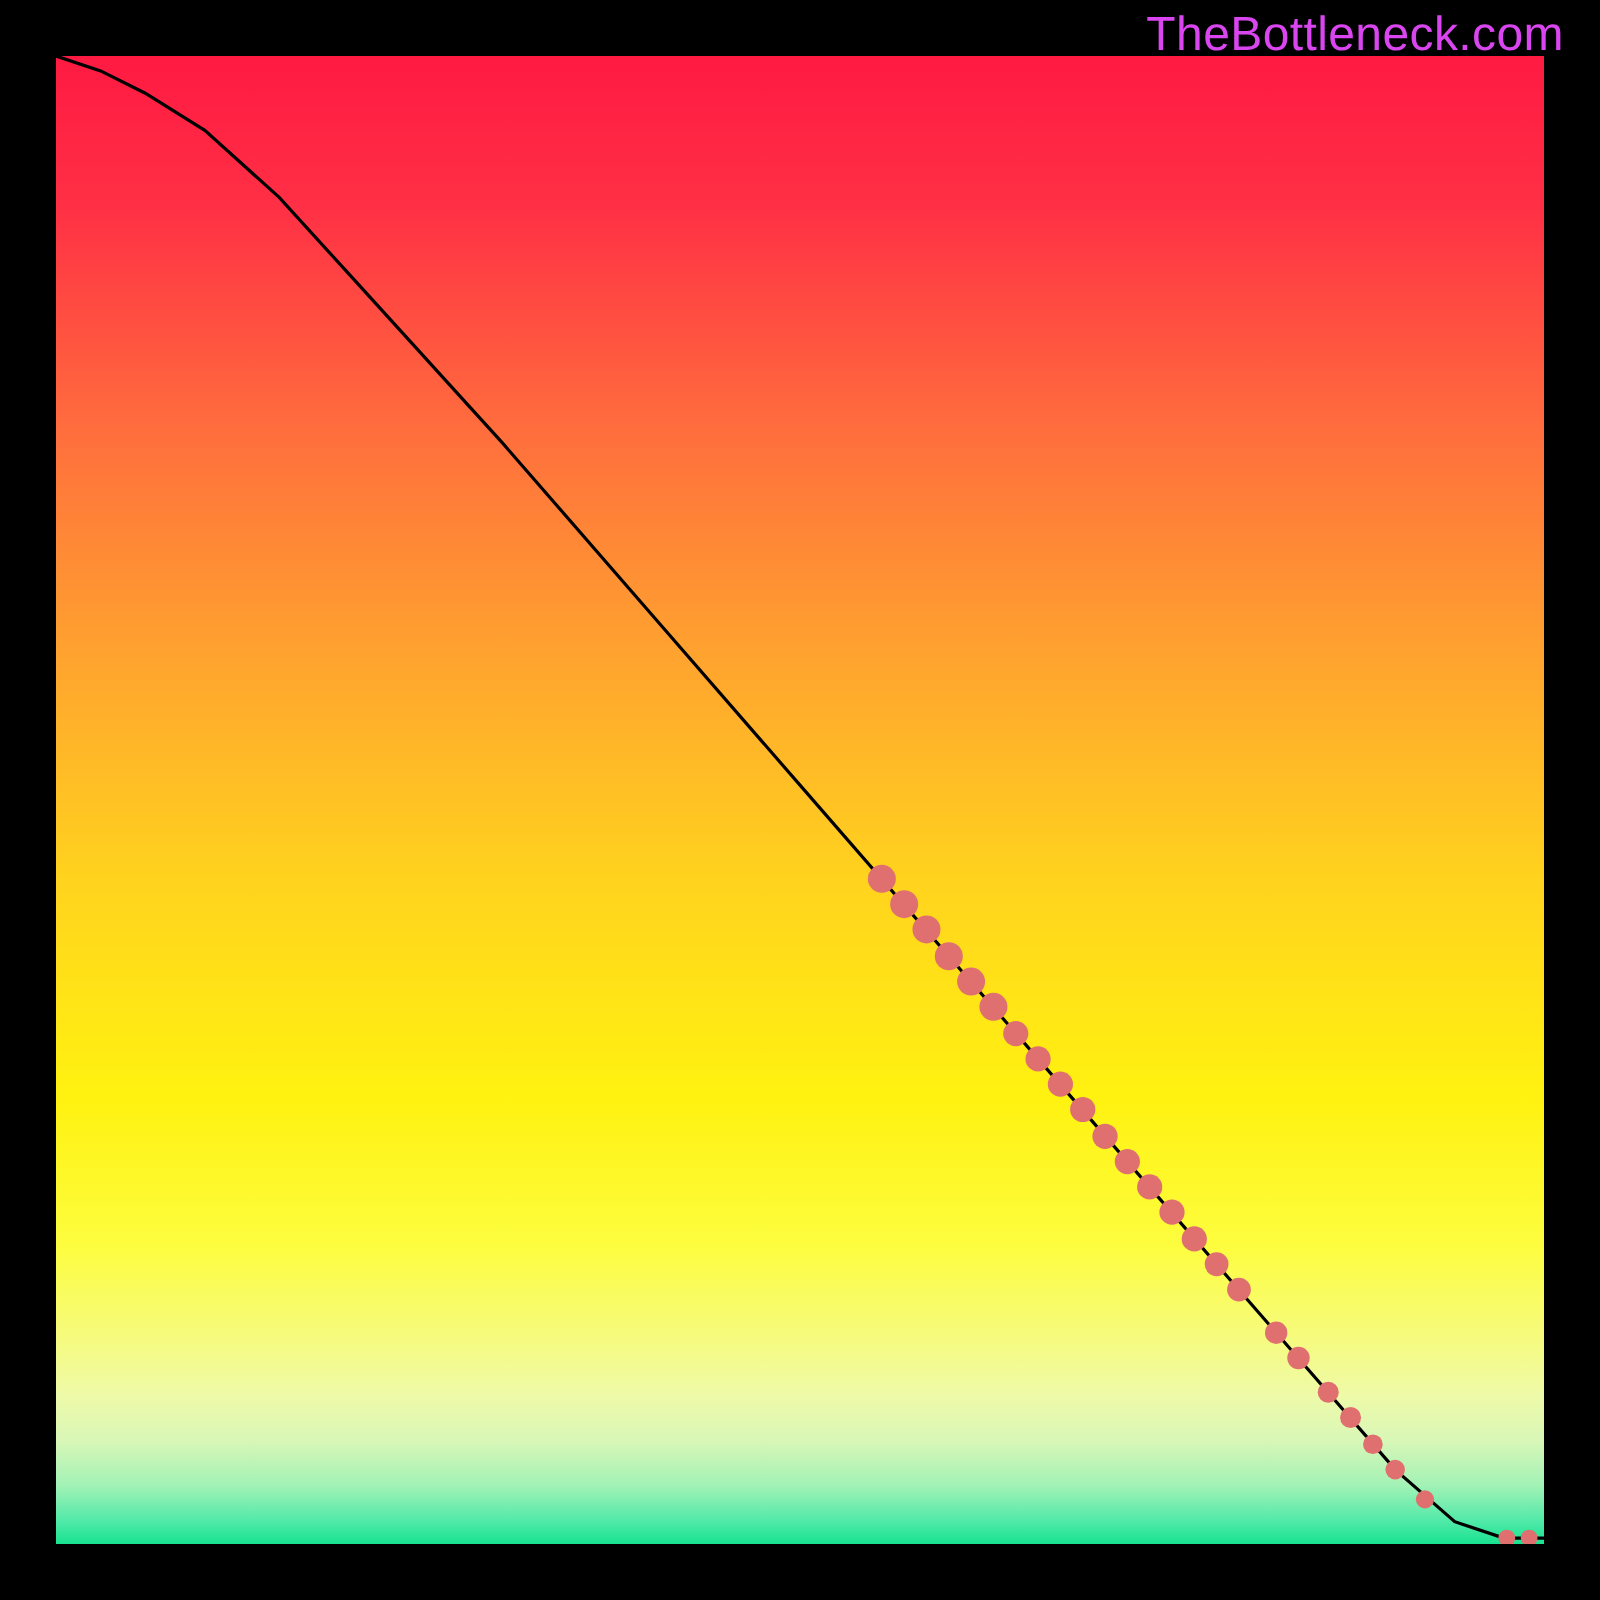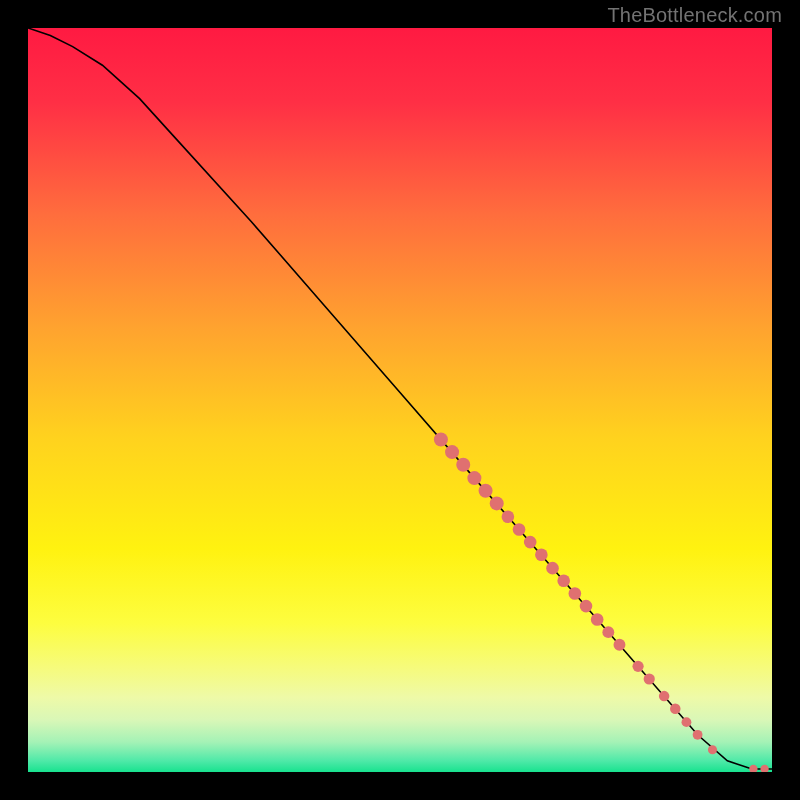--- a/index.html
+++ b/index.html
@@ -16,22 +16,22 @@
     left: 0;
     top: 0;
     width: 800px;
     height: 800px;
     background: #000;
   }
   .attribution {
     position: absolute;
     top: 4px;
     right: 18px;
-    color: #737373;
-    font-size: 20px;
+    color: #d946ef;
+    font-size: 24px;
     letter-spacing: 0.2px;
   }
   .plot {
     position: absolute;
     left: 28px;
     top: 28px;
     width: 744px;
     height: 744px;
   }
   .plot svg {

